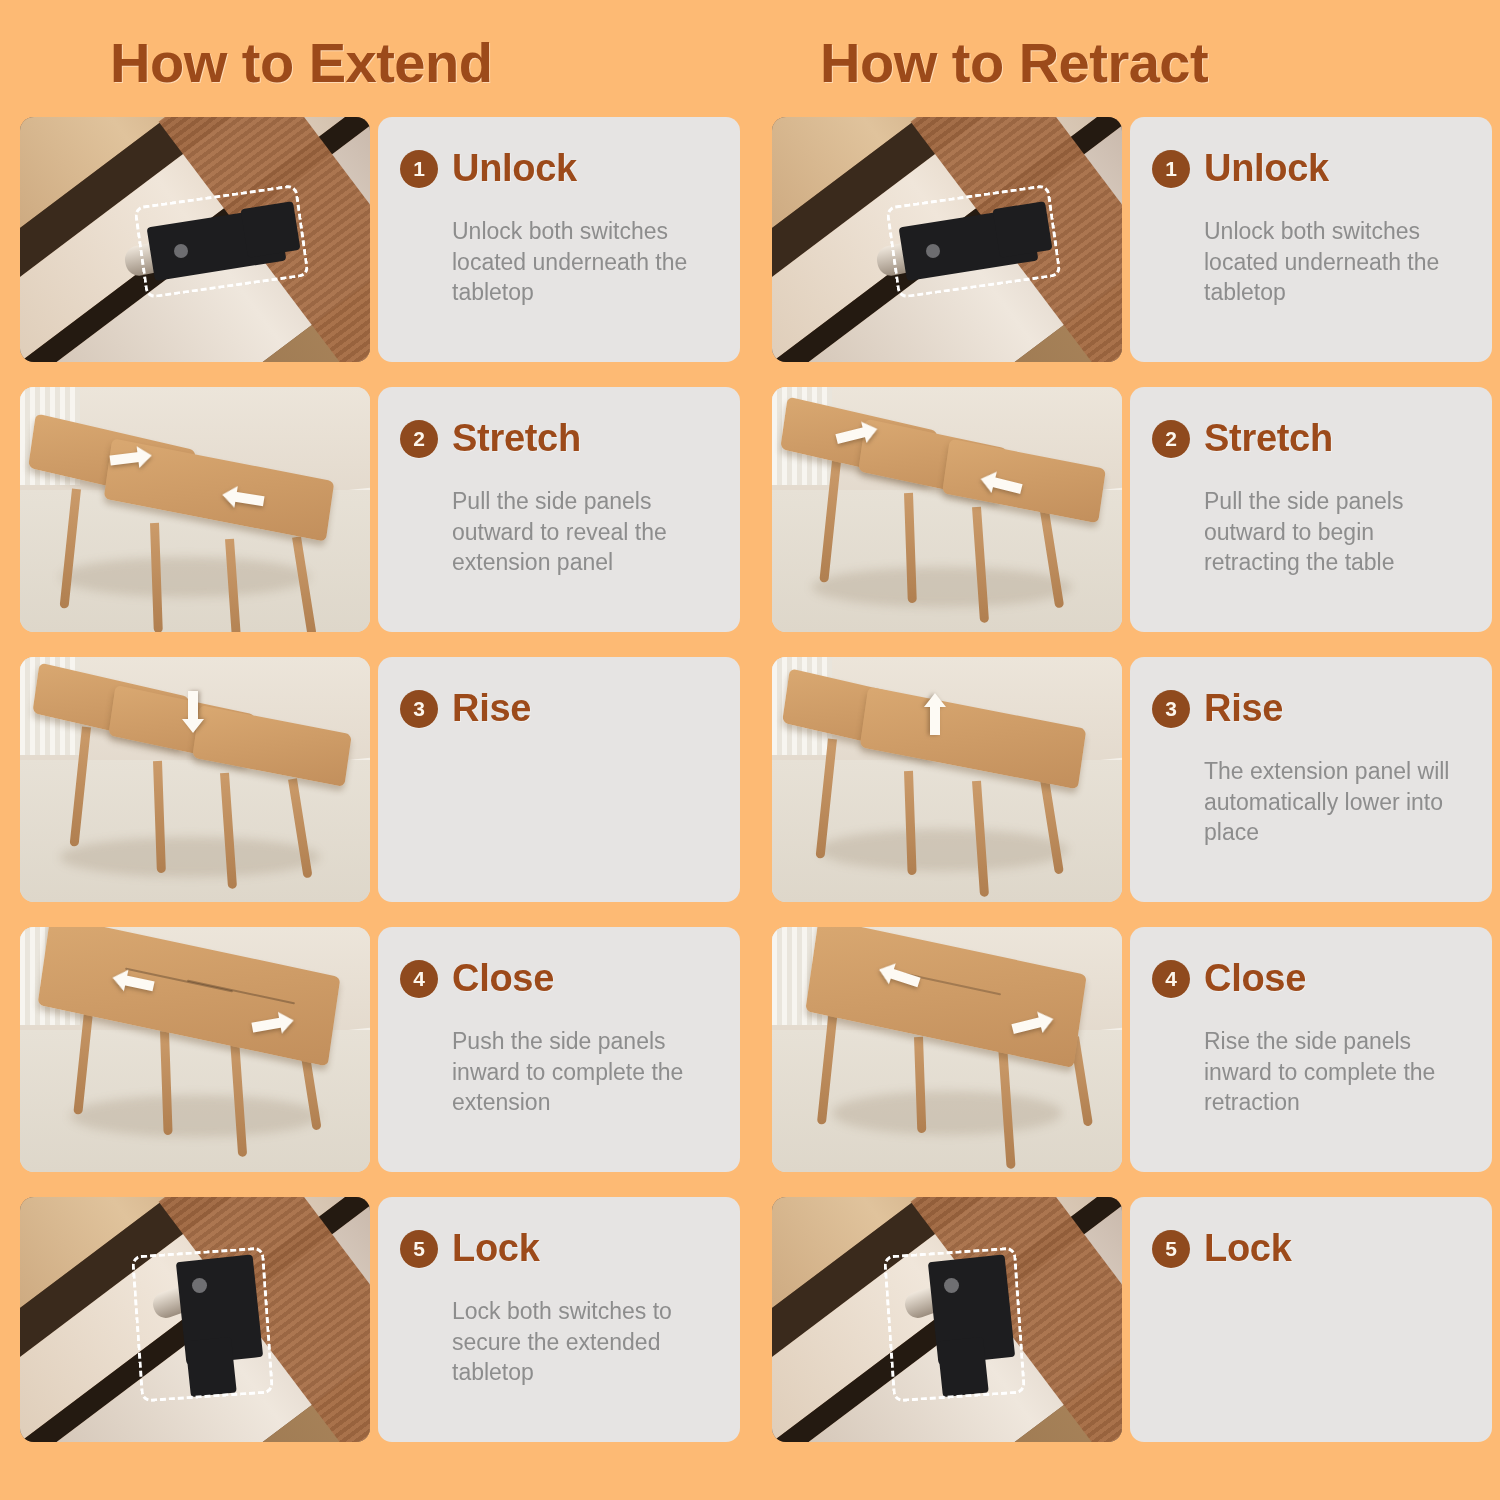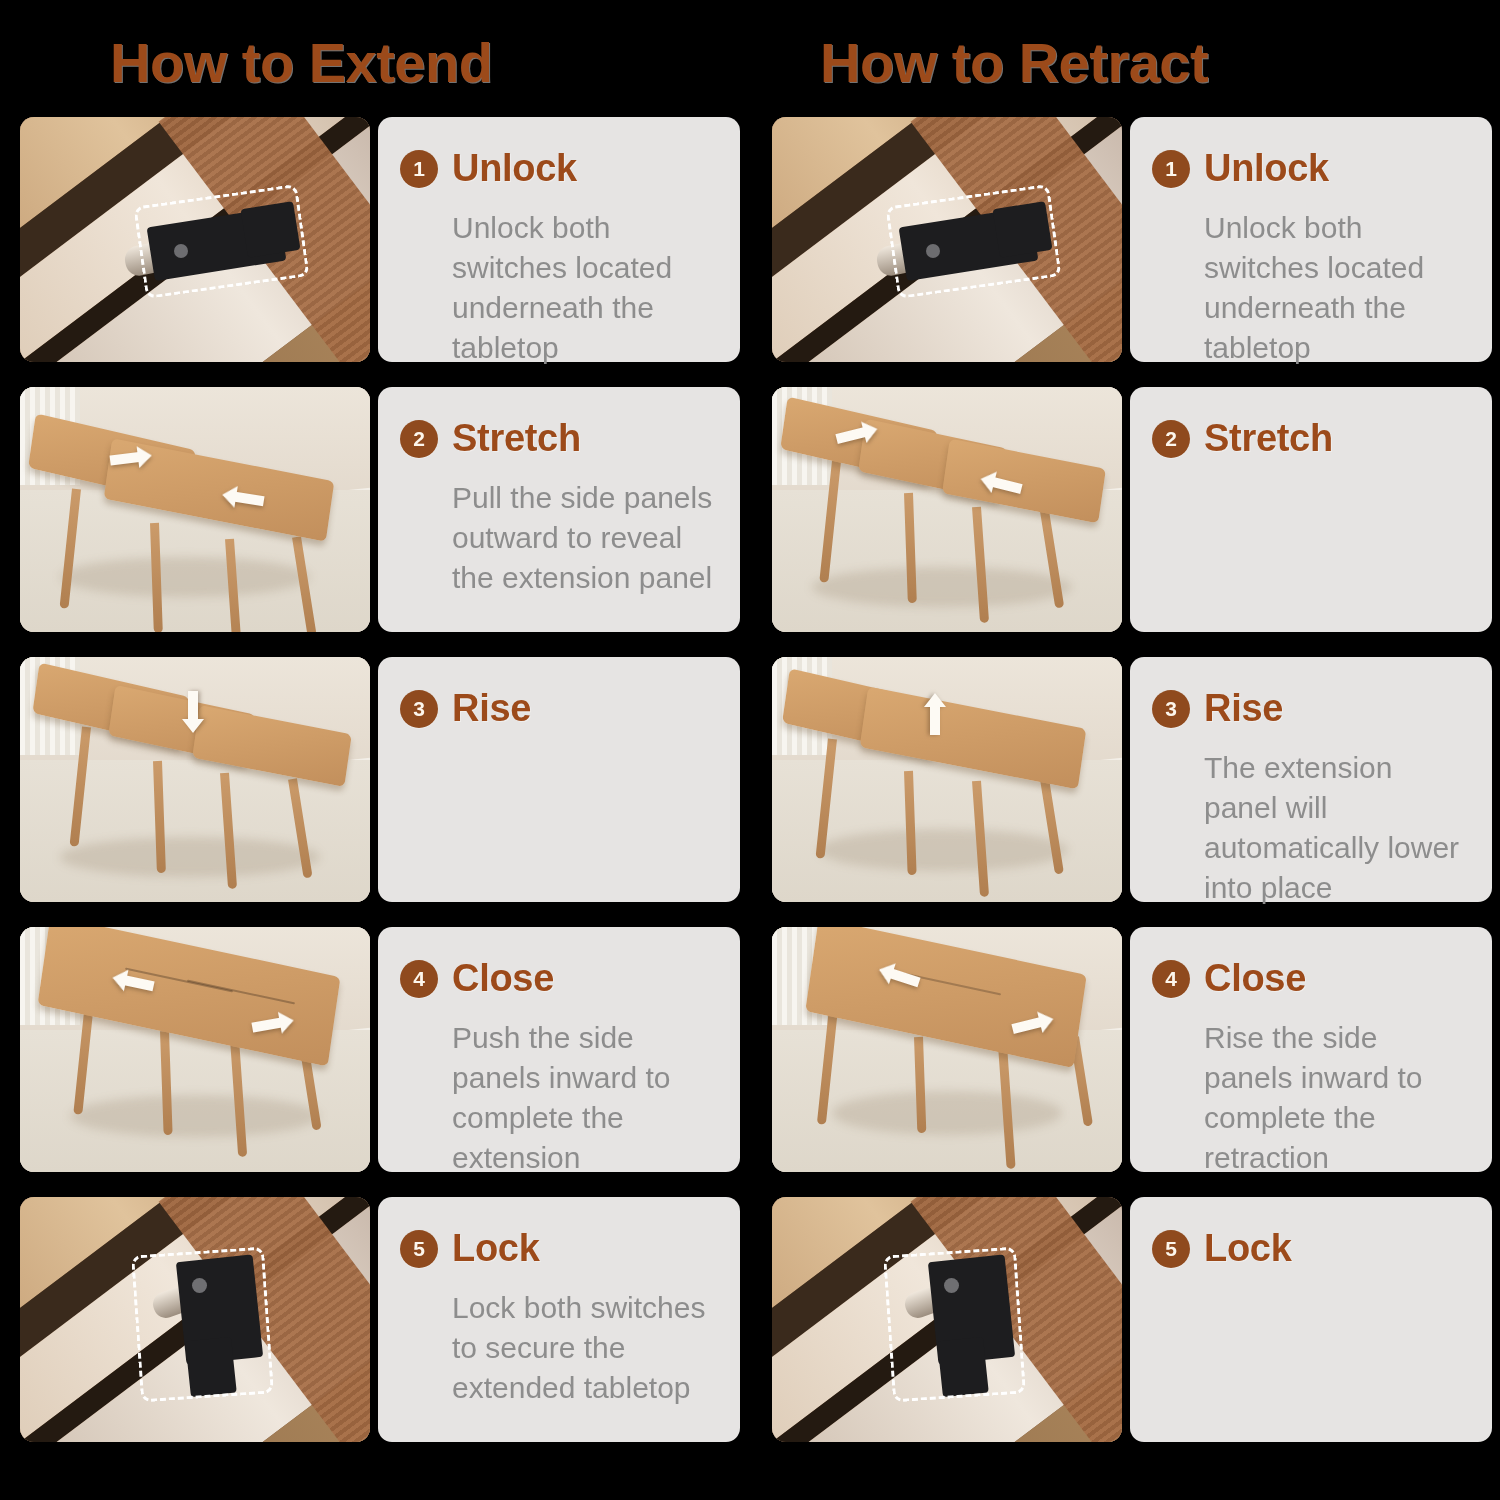--- a/index.html
+++ b/index.html
@@ -2,21 +2,21 @@
 <html><head>
 <meta charset="utf-8">
 <style>
   * { box-sizing: border-box; margin: 0; padding: 0; }
   html, body {
     width: 1500px; height: 1500px;
     background: #f2f0ef;
     font-family: "Liberation Sans", sans-serif;
     overflow: hidden;
   }
-  .page { position: relative; width: 1500px; height: 1500px; background: #000000; }
+  .page { position: relative; width: 1500px; height: 1500px; background: #fdba74; }
 
   
   .column { position: absolute; top: 0; width: 720px; height: 1500px; }
   .col-left  { left: 20px; }
   .col-right { left: 772px; }
 
   .col-title {
     font-size: 56px; font-weight: bold; color: #9c4a1a;
     letter-spacing: -0.5px; margin-left: 90px; padding-top: 30px;
     text-shadow: 1px 1px 0 rgba(255,255,255,.45);
@@ -50,22 +50,22 @@
     background: #8f4a1e; color: #fdf6ec;
     font-size: 21px; font-weight: bold;
     display: flex; align-items: center; justify-content: center;
     box-shadow: 0 1px 0 rgba(255,255,255,.3);
   }
   .step-title {
     font-size: 38px; font-weight: bold; color: #9c4a1a; letter-spacing: -0.3px;
     text-shadow: 1px 1px 0 rgba(255,255,255,.4);
   }
   .step-desc {
-    margin-top: 18px; margin-left: 52px;
-    font-size: 30px; line-height: 1.33; color: #8d8d8d;
+    margin-top: 26px; margin-left: 52px;
+    font-size: 23px; line-height: 1.33; color: #8d8d8d;
     max-width: 290px;
   }
 
   
   
   .mech { position: absolute; inset: 0; background: #7a5436; overflow: hidden; }
   .mech .rail {
     position: absolute; left: -30%; top: -60%; width: 170%; height: 230%;
     transform: rotate(-37deg); transform-origin: 50% 50%;
   }
@@ -391,20 +391,21 @@
                   <path d="M2 13 L16 2 L16 8 L44 8 L44 18 L16 18 L16 24 Z" fill="#fdfaf4"></path>
                 </svg>
             </div>
           </div>
         </div>
         <div class="card">
           <div class="card-head">
             <div class="badge">2</div>
             <div class="step-title">Stretch</div>
           </div>
+          <div class="step-desc">Pull the side panels outward to begin retracting the table</div>
         </div>
       </div>
 
       <div class="step">
         <div class="photo">
           <div class="room">
             <div class="wall"></div>
               <div class="curtain"></div>
               <div class="baseboard"></div>
             <div class="floor"></div>

